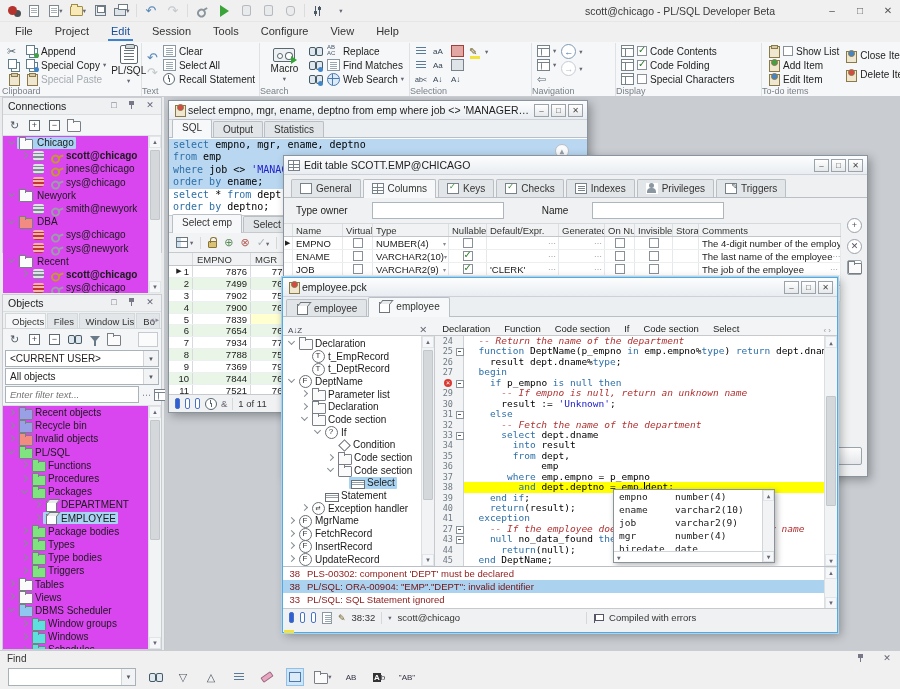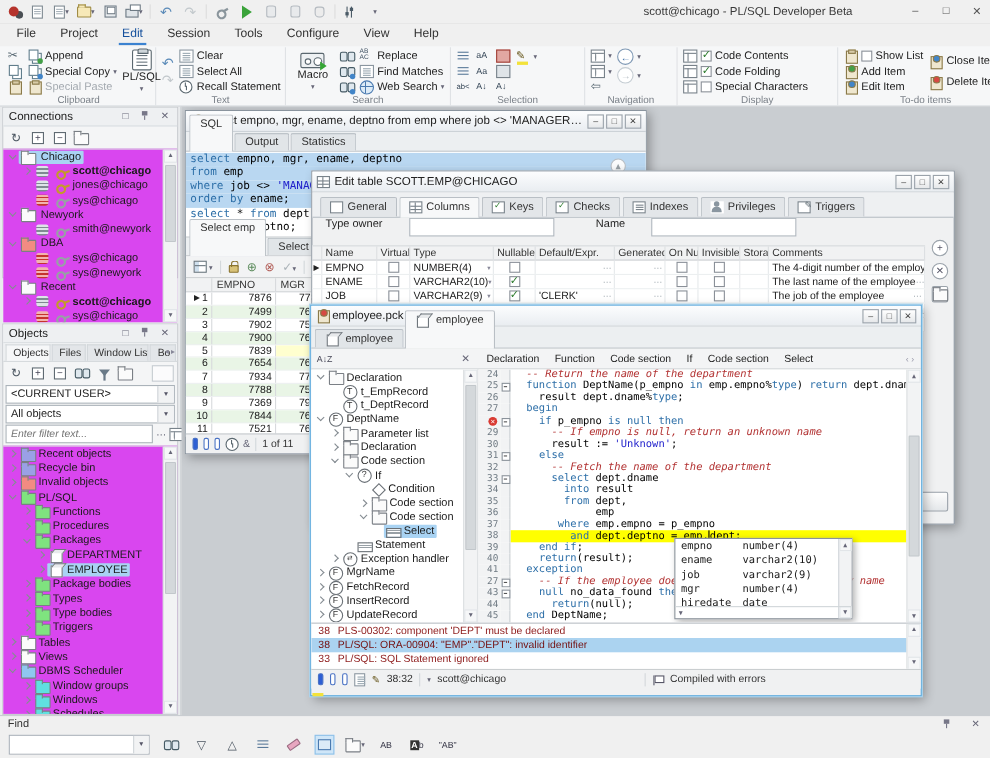--- a/index.html
+++ b/index.html
@@ -31,21 +31,21 @@
 .tb-title{position:absolute;left:585px;font-size:10.5px;color:#3a3a3a;white-space:nowrap}
 .tb-ctl{position:absolute;right:4px;display:flex;gap:12px;color:#555;font-size:10px}
 .tb-ctl span{width:16px;text-align:center}
 #menubar{position:absolute;left:0;top:22px;right:0;height:20px;display:flex;align-items:stretch;padding-left:4px;background:#f0f0f0}
 .mtab{padding:3px 11px 0;color:#333;position:relative}
 .mtab.active{color:#15509c}
 .mtab.active::after{content:"";position:absolute;left:8px;right:8px;bottom:1px;height:2px;background:#3b82d0}
 
 #ribbon{position:absolute;left:0;top:42px;right:0;height:55px;background:#f6f7f8;border-bottom:1px solid #c9cdd1;display:flex;padding:1px 0 0 2px}
 .rg{position:relative;border-right:1px solid #dfe2e5;padding:2px 5px 11px 5px;display:flex;gap:5px;flex:none}
-.rg-label{position:absolute;bottom:0;left:0;right:0;text-align:center;font-size:9px;color:#7a8088}
+.rg-label{position:absolute;bottom:0;left:0;right:0;text-align:left;font-size:9px;color:#7a8088}
 .rcol{display:flex;flex-direction:column;gap:2px}
 .ri{display:flex;align-items:center;gap:3px;height:13px;font-size:10px;color:#222;white-space:nowrap}
 .ri.dis{color:#a4aab0}
 .rbig{width:42px;display:flex;flex-direction:column;align-items:center;justify-content:center;gap:1px;font-size:10px;color:#222}
 .dd{font-size:6.5px;color:#667}
 .si{display:inline-block;width:13px;height:12px;position:relative;flex:none}
 .cutg{font-size:11px;color:#5a6a74;line-height:12px}
 .i-copy::before{content:"";position:absolute;left:1px;top:0;width:7px;height:8px;border:1px solid #607d8b;background:#fff;box-shadow:3px 3px 0 -1px #fff,3px 3px 0 0 #607d8b}
 .i-paste::before{content:"";position:absolute;left:2px;top:1px;width:9px;height:10px;border:1px solid #8a7a4a;background:#efe7cf}
 .i-paste::after{content:"";position:absolute;left:4px;top:0;width:5px;height:2px;border:1px solid #8a7a4a;background:#d8cba8}
@@ -147,21 +147,21 @@
 .sb-th{position:absolute;left:1px;right:1px;background:#d4d8db;border:1px solid #c2c7cb;border-radius:1px}
 
 #workspace{position:absolute;left:165px;top:97px;right:0;bottom:39px;background:#c9cdd1;overflow:hidden}
 .win{position:absolute;background:#f0f1f2;border:1px solid #8a949e;box-shadow:3px 3px 9px rgba(0,0,0,.30)}
 .wt{height:19px;display:flex;align-items:center;gap:4px;padding:0 4px;background:linear-gradient(#fcfdfe,#e9edf1);border-bottom:1px solid #ccd2d7;font-size:10.5px;color:#222}
 .wt-t{overflow:hidden;white-space:nowrap;text-overflow:ellipsis;flex:1}
 .wb{display:flex;gap:2px}
 .wb span{width:15px;height:13px;border:1px solid #9aa2aa;background:linear-gradient(#fff,#e6e8ea);font-size:8px;line-height:11px;text-align:center;color:#444}
 .dtabs{display:flex;align-items:flex-end;height:18px;background:#eceff1;border-bottom:1px solid #b9bfc5;padding-left:3px}
 .dtab{padding:2px 9px;font-size:10px;border:1px solid #b9bfc5;border-bottom:none;background:#e1e5e8;border-radius:2px 2px 0 0;margin-right:1px;color:#333;display:flex;align-items:center;gap:4px}
-.dtab.active{background:#f7f8f9;position:relative;top:1px;padding-bottom:20px}
+.dtab.active{background:#f7f8f9;position:relative;top:1px;padding-bottom:5px}
 .sqlcode{height:78px;background:#fff;border-bottom:1px solid #c6cacd;font-family:"DejaVu Sans Mono",monospace;font-size:10px;position:relative;padding-top:1px}
 .sline{height:12.4px;line-height:12.4px;white-space:pre;padding-left:4px}
 .sline.sel{background:#b9d7f1}
 .tk-k{color:#2d6fa8}.tk-s{color:#2222cc}.tk-c{color:#b23232;font-style:italic}.tk-p{color:#000}
 .tk-caret{display:inline-block;width:1px;height:9px;background:#000;vertical-align:-1px}
 .floatic{position:absolute;right:18px;top:6px;width:14px;height:14px;border:1px solid #b8bec4;border-radius:50%;color:#98a0a6;font-size:8px;text-align:center;line-height:13px;background:#fafbfc}
 .subtabs{height:17px;display:flex;align-items:flex-end;background:#eceff1;border-bottom:1px solid #c6cacd;padding-left:3px;font-size:10px}
 .gtb{height:20px;display:flex;align-items:center;gap:7px;padding:0 7px;border-bottom:1px solid #c6cacd;background:#f2f3f4;color:#5a6670;font-size:10px}
 .gt-ic{display:flex;align-items:center;gap:2px}
 .pivot{width:12px;height:11px;border:1px solid #6a767e;background:linear-gradient(90deg,#cfe0ee 4px,#fff 4px),#fff;position:relative}
@@ -193,37 +193,37 @@
 .etab.active{background:#f7f8f9;position:relative;top:1px;padding-bottom:4px}
 .t-ic{width:12px;height:11px;border:1px solid #78828a;background:#fff;position:relative;flex:none}
 .t-ic.grid::before{content:"";position:absolute;left:0;top:3px;width:10px;height:1px;background:#78828a;box-shadow:0 3px 0 #78828a}
 .t-ic.grid::after{content:"";position:absolute;left:4px;top:0;width:1px;height:9px;background:#78828a}
 .t-ic.chk::after{content:"\2713";position:absolute;left:1px;top:-2px;font-size:8px;color:#2a7a2a}
 .t-ic.idx::before{content:"";position:absolute;left:2px;top:2px;width:7px;height:1px;background:#78828a;box-shadow:0 2px 0 #78828a,0 4px 0 #78828a}
 .t-ic.person{border:none}
 .t-ic.person::before{content:"";position:absolute;left:3px;top:0;width:5px;height:5px;border-radius:50%;background:#8a96a0}
 .t-ic.person::after{content:"";position:absolute;left:1px;top:5px;width:9px;height:5px;border-radius:4px 4px 0 0;background:#8a96a0}
 .t-ic.trg::after{content:"\270E";position:absolute;right:-2px;top:-2px;font-size:8px;color:#5a676f}
-.efields{height:25px;display:flex;gap:24px;padding:0 12px;font-size:10px;color:#222}
+.efields{height:25px;display:flex;align-items:center;gap:24px;padding:0 12px;font-size:10px;color:#222}
 .einput{height:17px;border:1px solid #aeb6bd;background:#fff;width:132px}
 .egh{display:flex;height:14px;background:#f1f2f3;border-bottom:1px solid #c2c6ca;border-top:1px solid #d6dadd;font-size:9.5px;color:#333}
 .egc{border-right:1px solid #dcdfe2;height:100%;display:flex;align-items:center;padding-left:3px;overflow:hidden;white-space:nowrap}
 .w-mk{width:9px;padding-left:1px}.w-name{width:50px}.w-virt{width:30px}.w-type{width:76px}.w-null{width:38px}.w-dflt{width:72px}.w-gen{width:46px}.w-onn{width:30px}.w-inv{width:38px}.w-sto{width:26px}.w-com{flex:1}
 .egr{display:flex;height:13px;background:#fff;border-bottom:1px solid #eceff0;font-size:9.5px}
 .egr .egc{border-right:1px solid #e6e9eb}
 .cellcb{justify-content:center;padding-left:0}
 .typedd::after{content:"\25BE";margin-left:auto;padding-right:2px;font-size:6px;color:#889}
 .dots::after{content:"\22EF";margin-left:auto;padding-right:2px;font-size:8px;color:#99a3aa}
 .sideb{position:absolute;right:5px;display:flex;flex-direction:column;gap:6px;align-items:center}
 .rb{width:15px;height:15px;border:1px solid #9aa2aa;border-radius:50%;background:#fff;font-size:9px;line-height:13px;text-align:center;color:#556}
 .rb.fold2{border-radius:2px}
 .partialbtn{position:absolute;left:546px;top:291px;width:32px;height:18px;border:1px solid #9aa2aa;background:linear-gradient(#fdfdfd,#e4e7ea);border-radius:2px}
 
 #pckwin{border:1px solid #57a8dd;box-shadow:0 0 0 1px #a9d4ef,3px 3px 9px rgba(0,0,0,.30)}
-.ptoolbar{height:19px;display:flex;align-items:center;border-bottom:1px solid #c6cacd;background:#f3f4f5;font-size:9.5px;color:#333}
+.ptoolbar{height:19px;display:flex;align-items:flex-end;border-bottom:1px solid #c6cacd;background:#f3f4f5;font-size:9.5px;color:#333}
 .bc{padding:1px 7px;color:#222}
 .pbody{position:relative;display:flex;height:230px;background:#fff}
 .ptree{width:152px;border-right:1px solid #c6cacd;background:#fff;position:relative;overflow:hidden;padding-top:1px}
 .ptree .ti{height:12.7px}
 .peditor{flex:1;position:relative;background:#fff;font-family:"DejaVu Sans Mono",monospace;font-size:9.5px;overflow:hidden}
 .cl{display:flex;height:10.45px;line-height:10.45px;white-space:pre}
 .g-num{width:20px;text-align:right;color:#6f7a83;background:#f2f3f4;font-size:8.5px;flex:none;padding-right:2px;position:relative}
 .g-fold{width:9px;background:#f2f3f4;border-right:1px solid #ccd1d5;flex:none;position:relative}
 .g-fold.on::before{content:"";position:absolute;left:1px;top:2px;width:6px;height:6px;border:1px solid #8a929a;background:#fff}
 .g-fold.on::after{content:"";position:absolute;left:3px;top:5px;width:3px;height:1px;background:#555}

